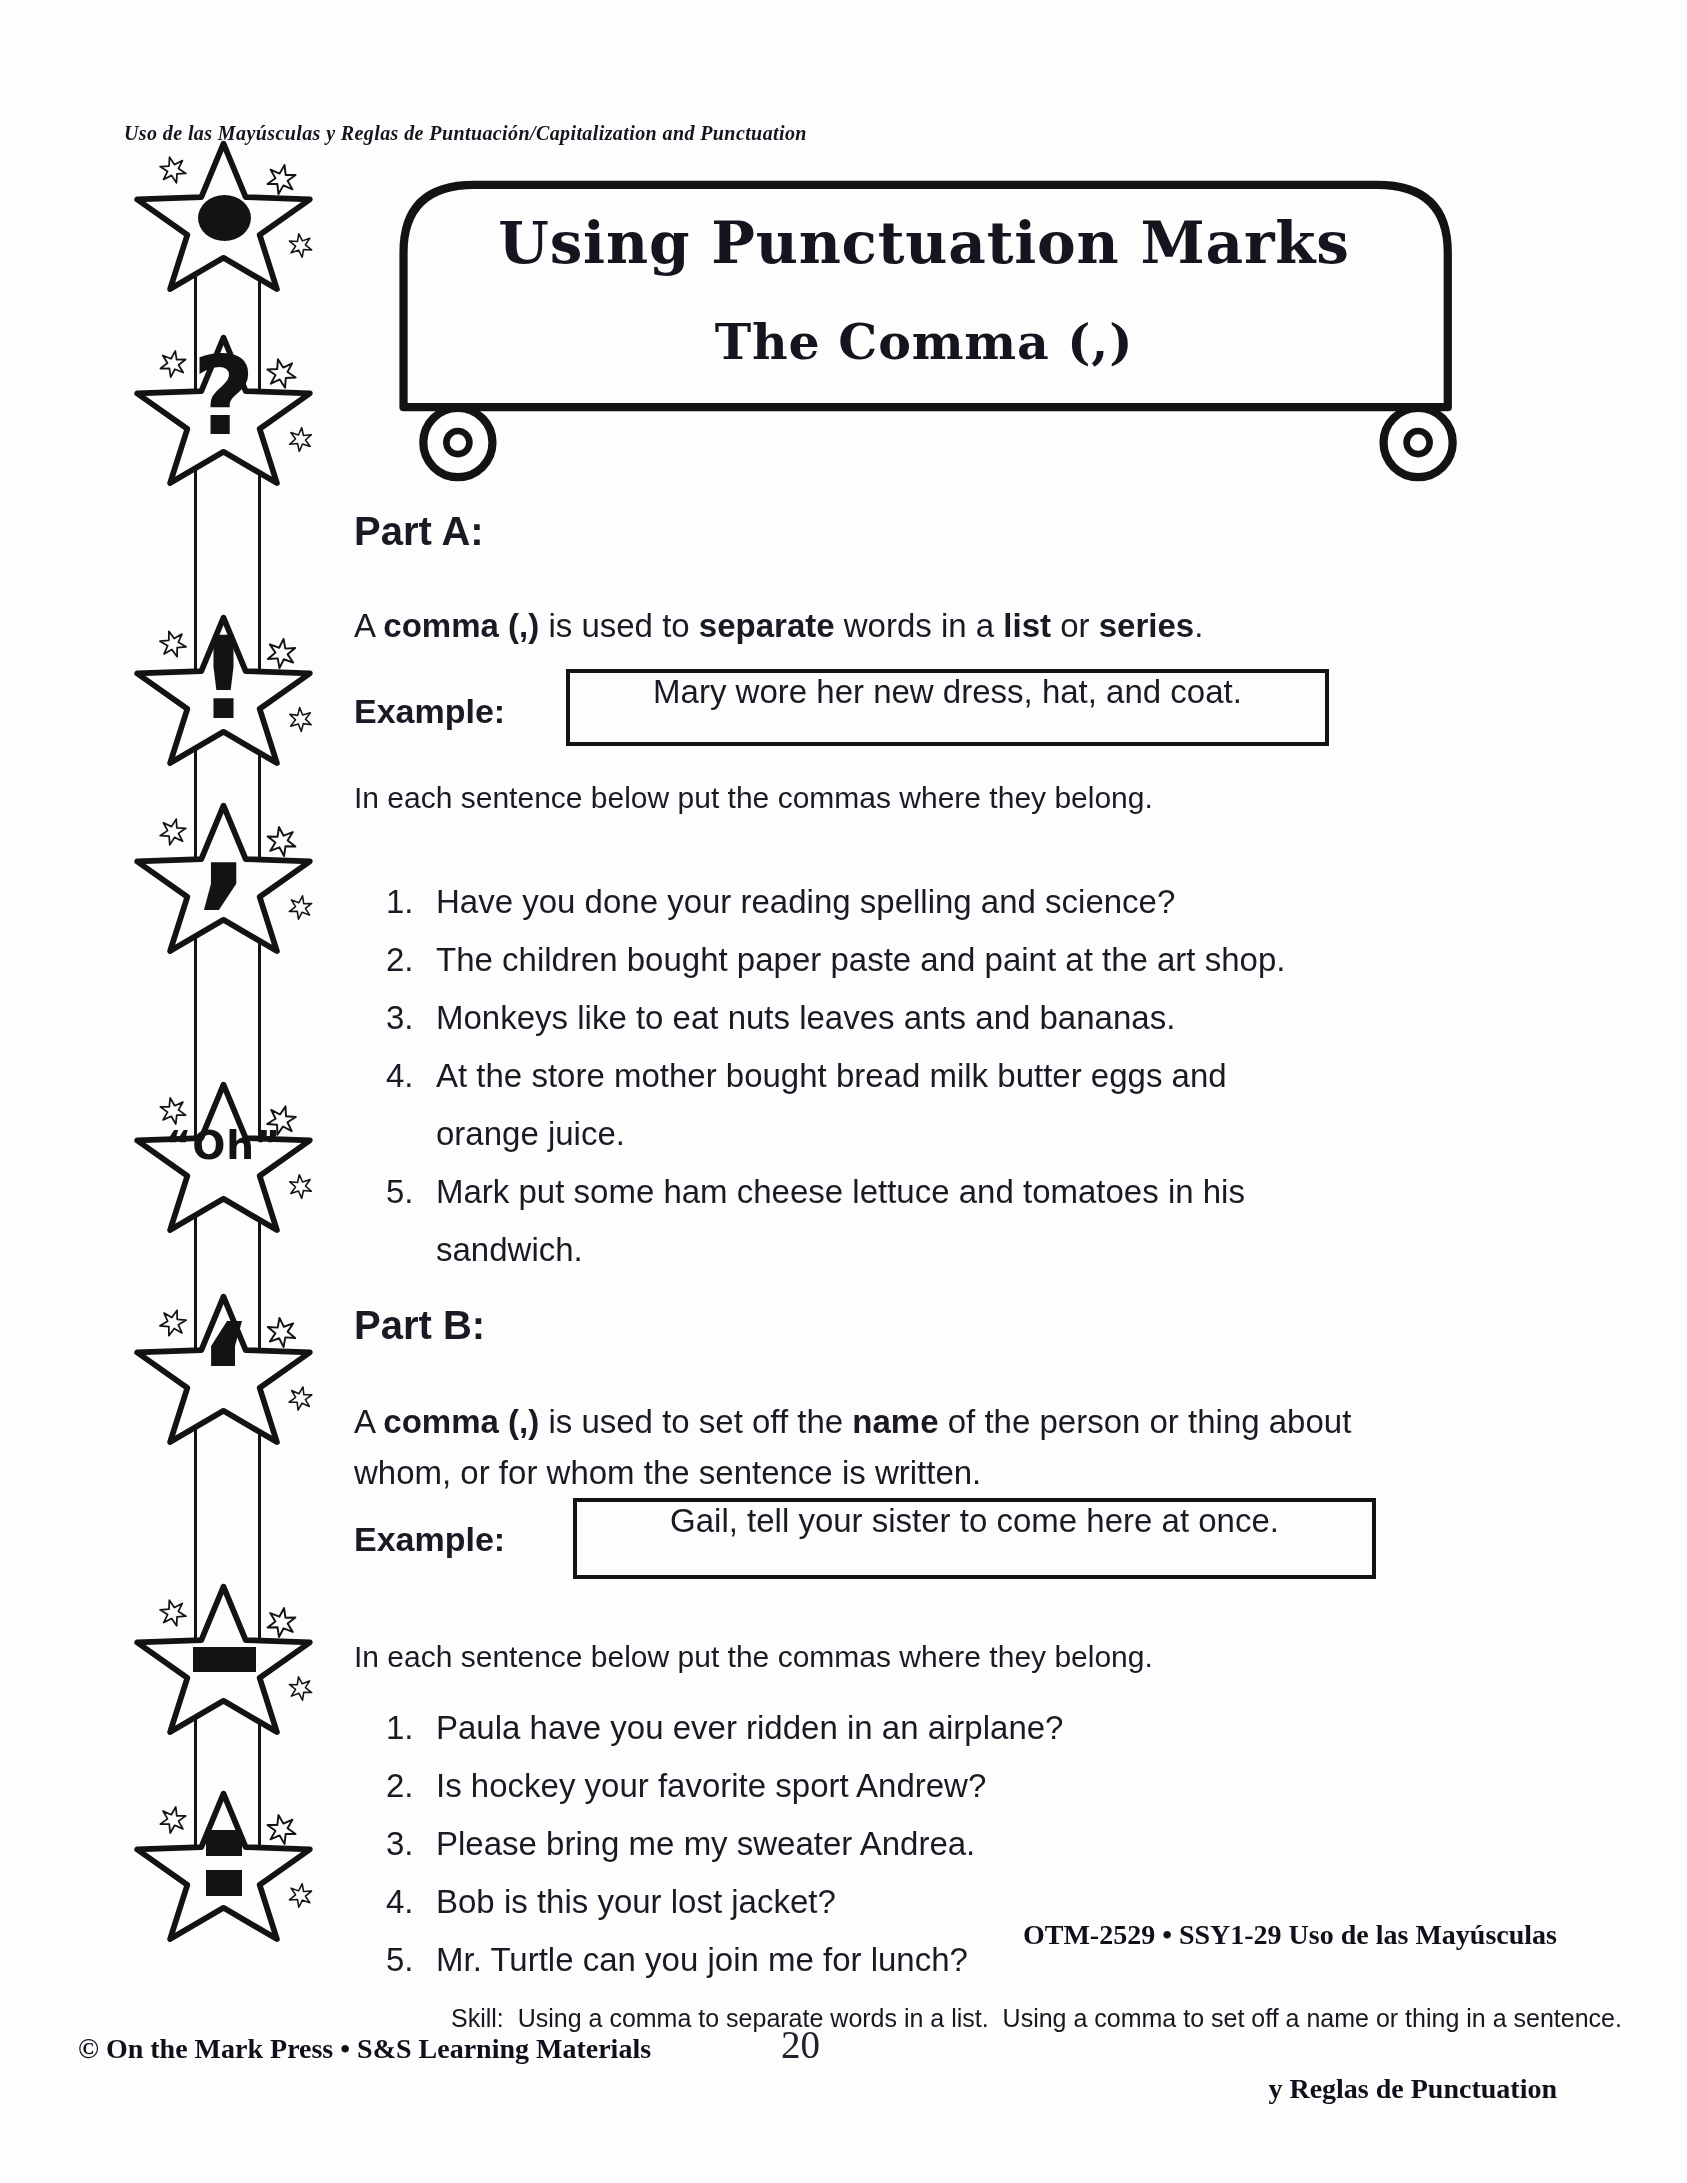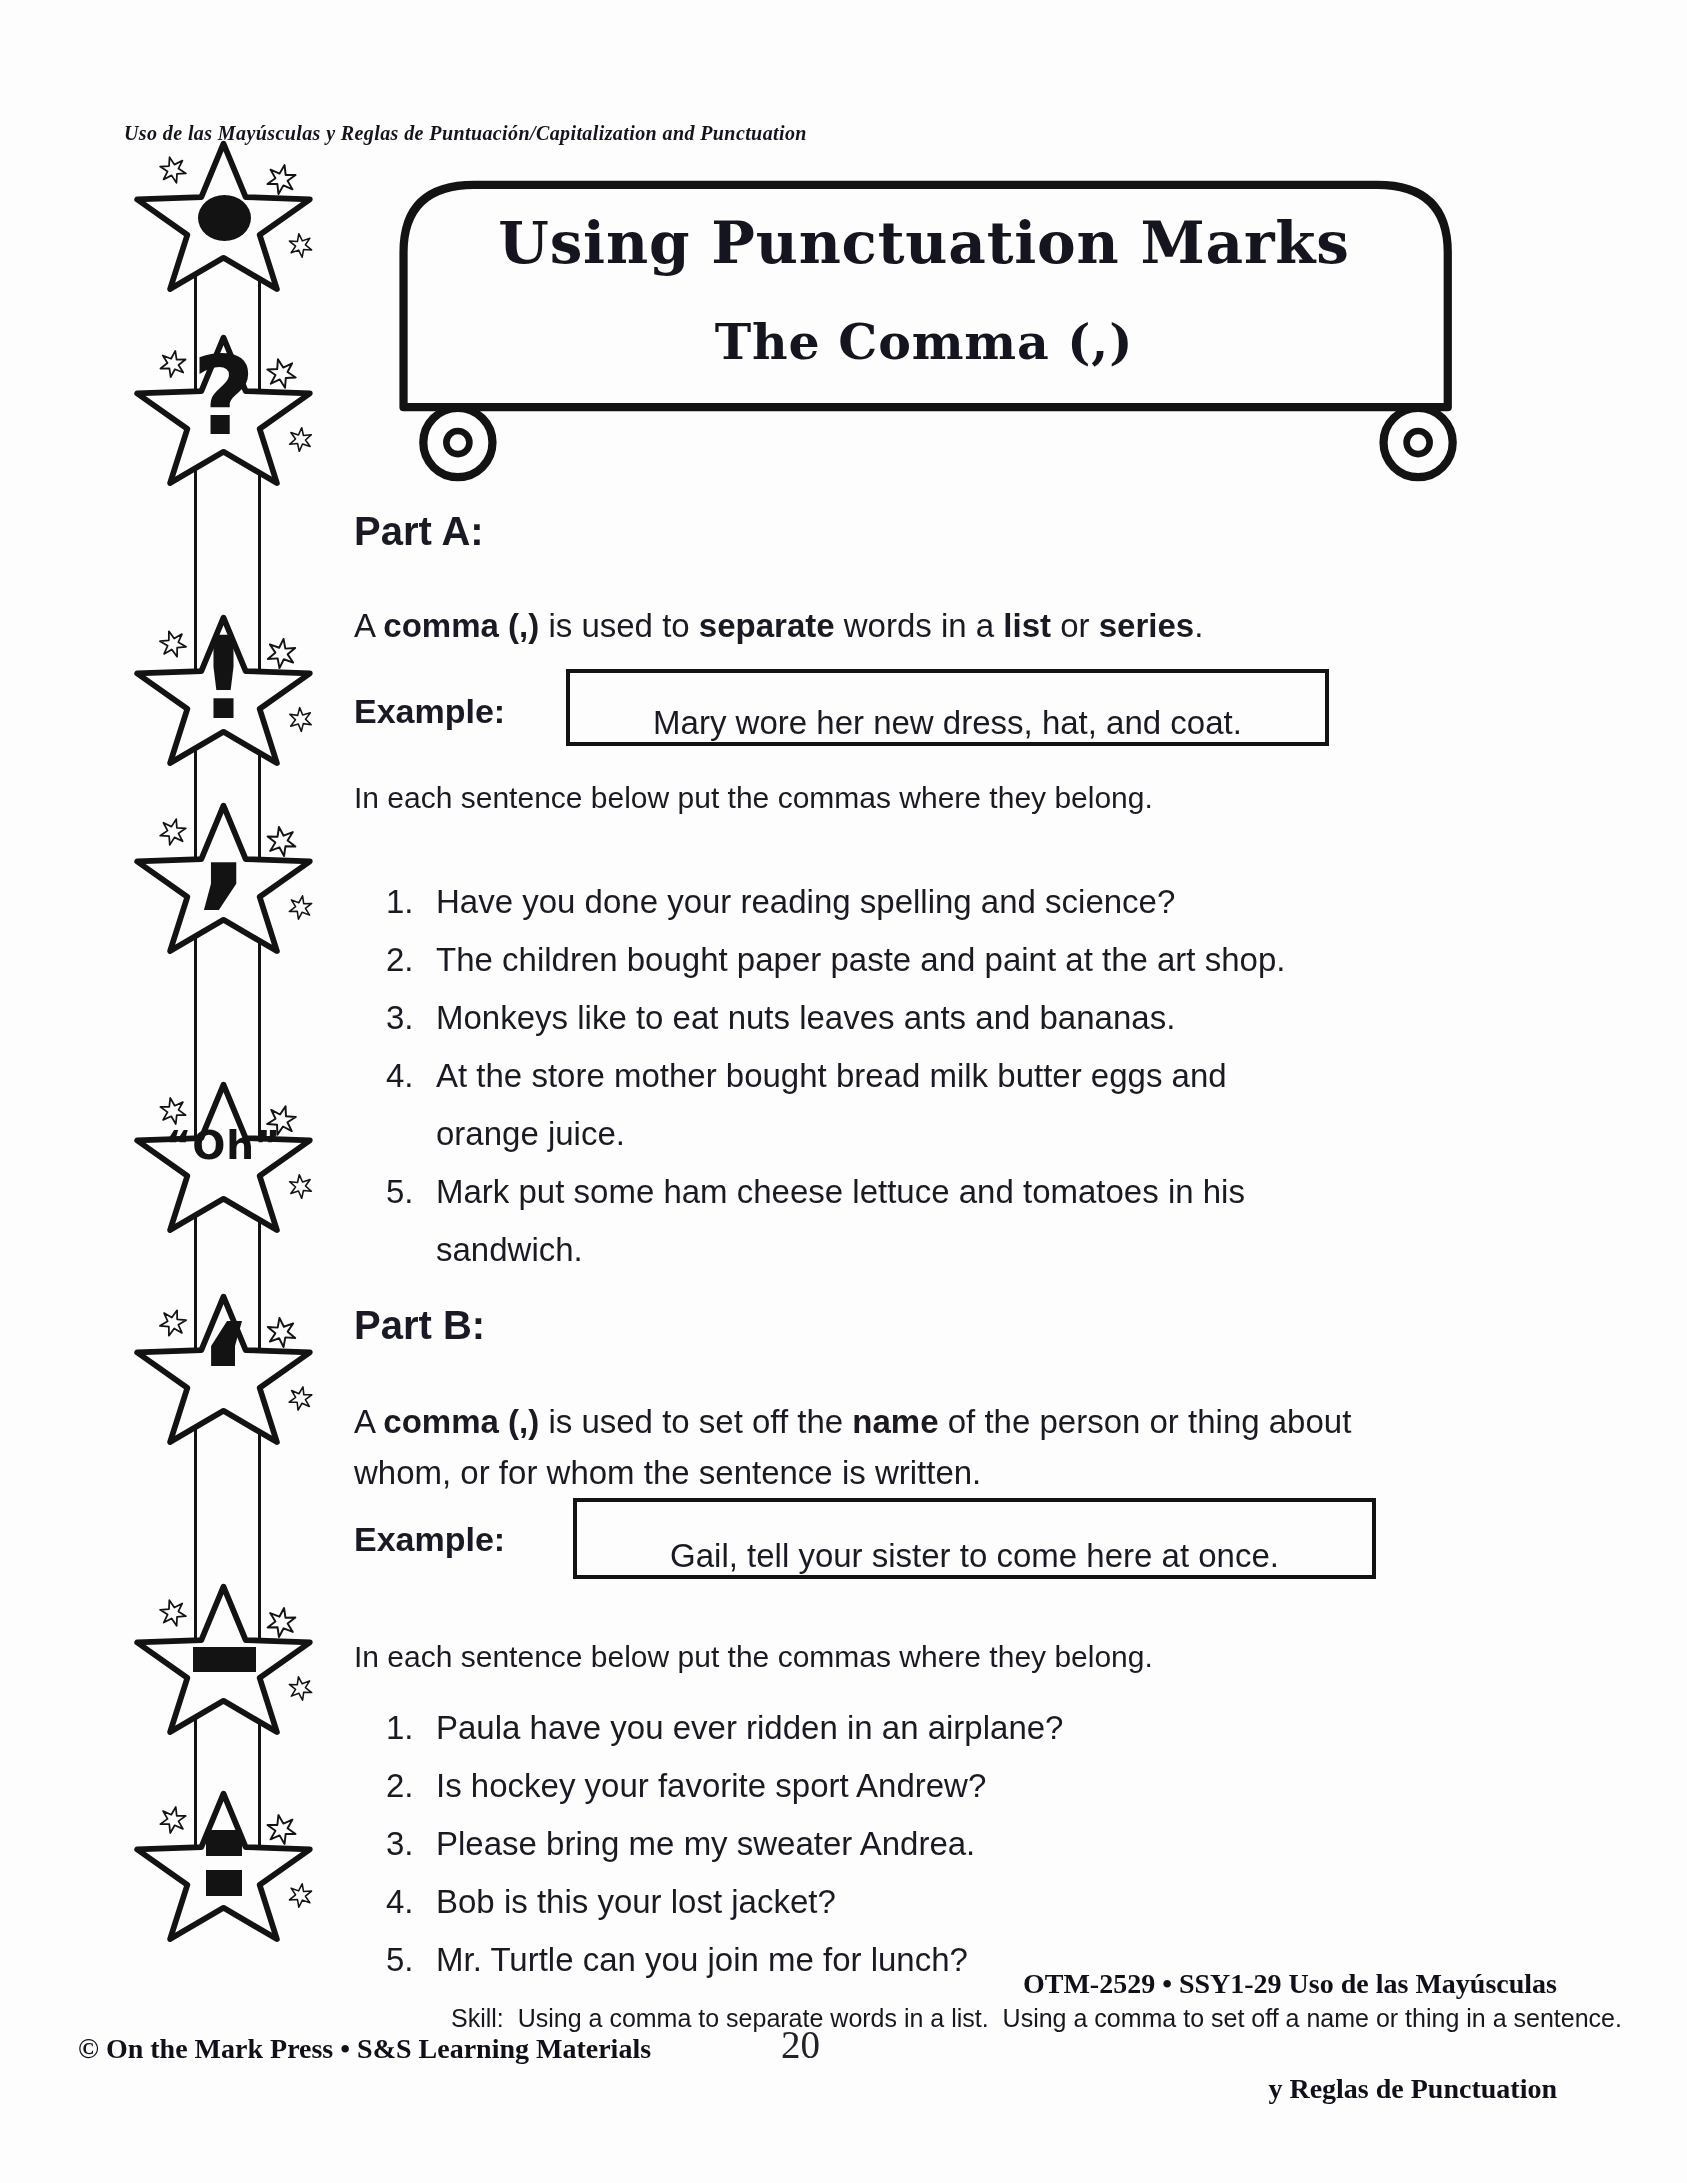--- a/index.html
+++ b/index.html
@@ -49,21 +49,21 @@
   .csq{position:absolute;left:50%;width:36px;height:26px;margin-left:-18px;background:#131313;}
   .csq.s1{top:44px;} .csq.s2{top:84px;}
   
   .part-heading{font-size:40px;font-weight:bold;white-space:nowrap;}
   .intro{font-size:33px;white-space:nowrap;}
   .intro b{font-weight:bold;}
   .intro .blk{display:block;}
   .lh62{line-height:51px;}
   .example-label{font-size:34px;font-weight:bold;white-space:nowrap;}
   .example-box{
-    border:4.1px solid #131313;display:flex;align-items:flex-end;justify-content:center;
+    border:4.1px solid #131313;display:flex;align-items:flex-start;justify-content:center;
     font-size:33px;white-space:nowrap;background:#fdfdfd;
   }
   .instruction{font-size:30px;white-space:nowrap;}
   .qlist{font-size:33px;}
   .qlist .li{display:flex;line-height:58px;}
   .qlist .num{width:50px;flex:none;}
   .li-text{flex:1;}
   .li-line{display:block;white-space:nowrap;}
   
   .skill-line{left:451px;top:2004px;font-size:25px;white-space:nowrap;color:#17171f;}
@@ -72,21 +72,21 @@
     font-weight:bold;font-size:28px;white-space:nowrap;color:#10101a;
   }
   .footer-page{
     left:781px;top:2022px;font-family:"Liberation Serif",serif;
     font-size:39px;color:#22222c;
   }
   .footer-right{
     right:130px;font-family:"Liberation Serif",serif;font-weight:bold;
     font-size:28px;white-space:nowrap;color:#10101a;text-align:right;
   }
-  .fr1{top:1968px;} .fr2{top:2073px;}
+  .fr1{top:1919px;} .fr2{top:2073px;}
 </style>
 </head>
 <body>
 
 <p class="abs top-header">Uso de las Mayúsculas y Reglas de Puntuación/Capitalization and Punctuation</p>
 
 <div class="abs ribbon"></div>
 
 <div class="abs banner">
   <svg viewBox="0 0 1292 400">

